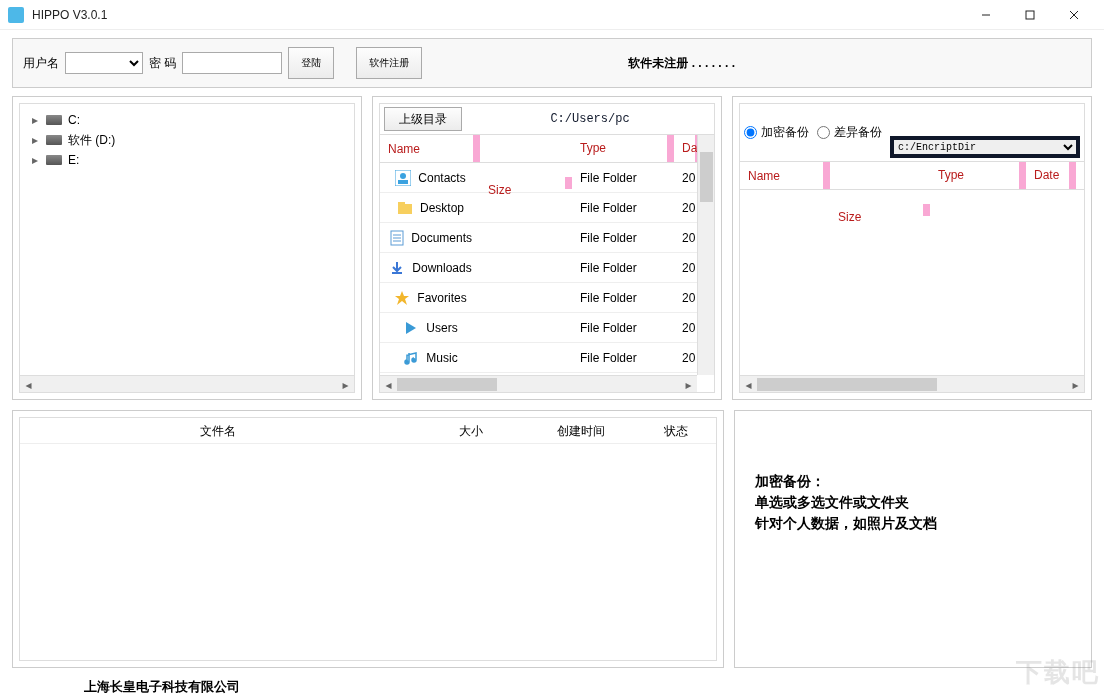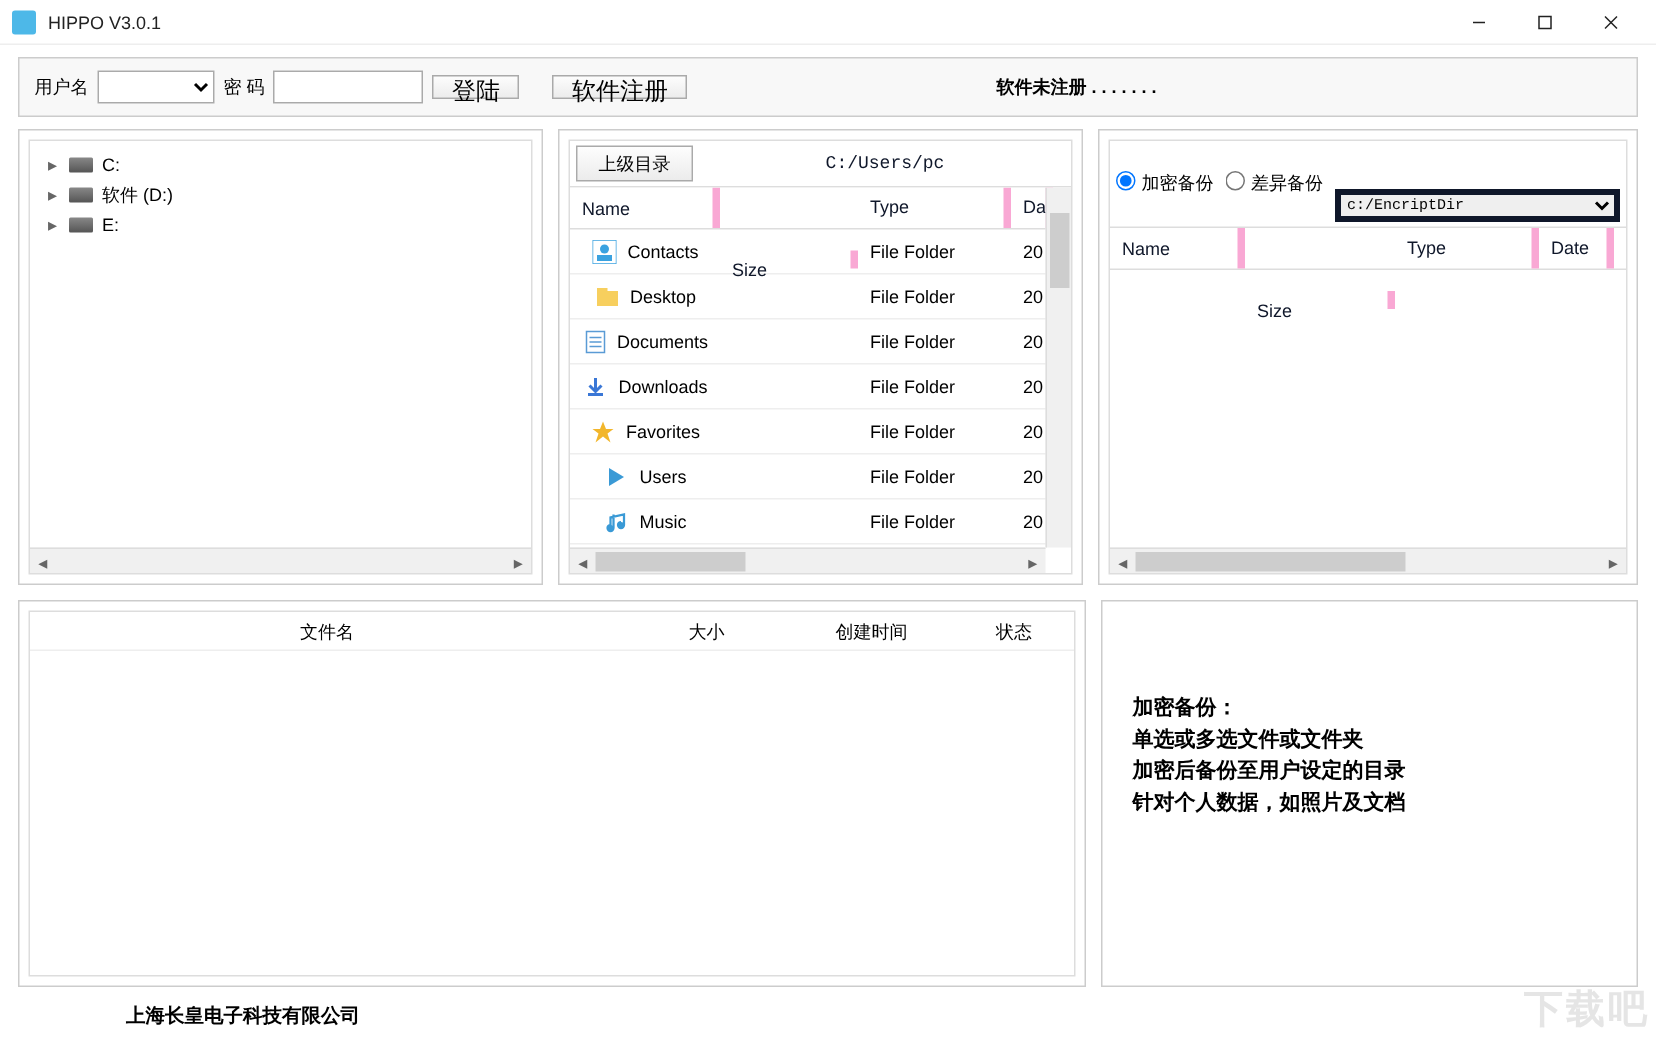--- a/index.html
+++ b/index.html
@@ -49,26 +49,26 @@
   height: 22px;
   border: 1px solid #aaa;
   background: #fff;
   font-family: inherit;
   font-size: 12px;
   padding: 0 4px;
 }
 .toolbar select.user { width: 78px; }
 .toolbar input.pwd { width: 100px; }
 .toolbar button {
-  height: 16px;
+  height: 32px;
   padding: 0 12px;
   border: 1px solid #aaa;
   background: linear-gradient(#fdfdfd,#ececec);
   font-family: inherit;
-  font-size: 16px;
+  font-size: 10px;
   cursor: pointer;
 }
 .toolbar .reg-status {
   margin-left: 200px;
   font-weight: bold;
 }
 
 .main {
   display: grid;
   grid-template-columns: 350px 350px 1fr;
@@ -153,22 +153,22 @@
   border-top: 1px solid #ddd;
 }
 .ft-head {
   display: flex;
   height: 28px;
   background: #fff;
   border-bottom: 1px solid #ddd;
 }
 .ft-head > div {
   padding: 6px 8px;
-  border-right: 5px solid #f9a8d4;
-  color: #0f172a;
+  border-right: 7px solid #f9a8d4;
+  color: #b91c1c;
 }
 .ft-row {
   display: flex;
   height: 30px;
   align-items: center;
   border-bottom: 1px solid #eee;
 }
 .ft-row > div {
   padding: 0 8px;
   overflow: hidden;
@@ -193,21 +193,21 @@
   position: absolute; left: 2px; top: 17px; width: 13px; height: 50px;
   background: #cdcdcd;
 }
 
 .right-head {
   display: flex;
   align-items: center;
   gap: 8px;
   padding: 3px 4px;
 }
-.right-head label { display: flex; align-items: flex-start; gap: 4px; }
+.right-head label { display: flex; align-items: center; gap: 4px; }
 .right-head input[type="radio"] { margin: 0; }
 .right-head select {
   flex: 1;
   height: 22px;
   border: 4px solid #0f172a;
   font-family: "Courier New", monospace;
   font-size: 10px;
   margin-top: 29px;
 }
 
@@ -504,21 +504,20 @@
         <div class="q-size">大小</div>
         <div class="q-time">创建时间</div>
         <div class="q-stat">状态</div>
       </div>
     </div>
   </div>
   <div class="panel">
     <div class="info-text">
       <div>加密备份：</div>
       <div>单选或多选文件或文件夹</div>
-      <div>加密后备份至用户设定的目录</div>
       <div>针对个人数据，如照片及文档</div>
     </div>
   </div>
 </div>
 
 <div class="footer">上海长皇电子科技有限公司</div>
 
 <div class="watermark">下载吧</div>
 
 </body></html>

